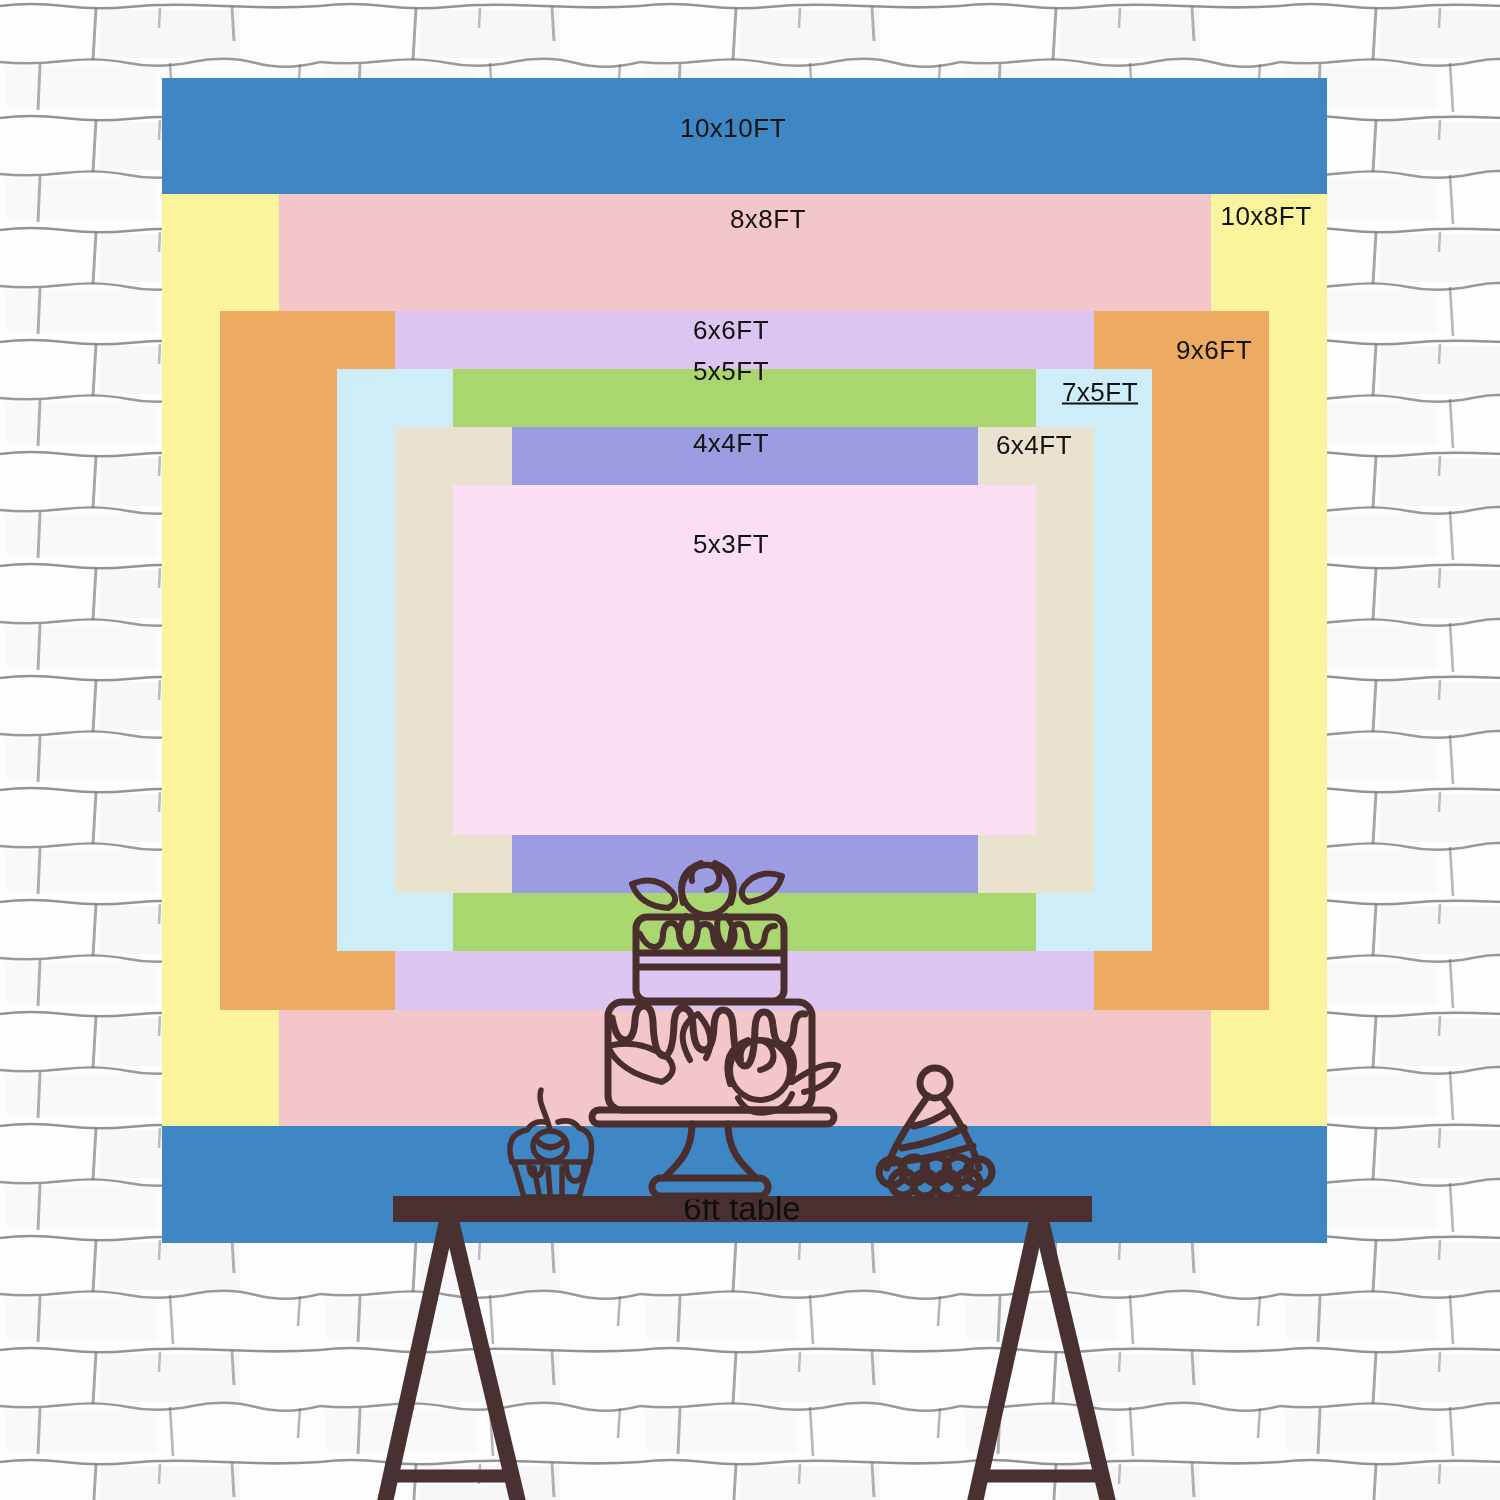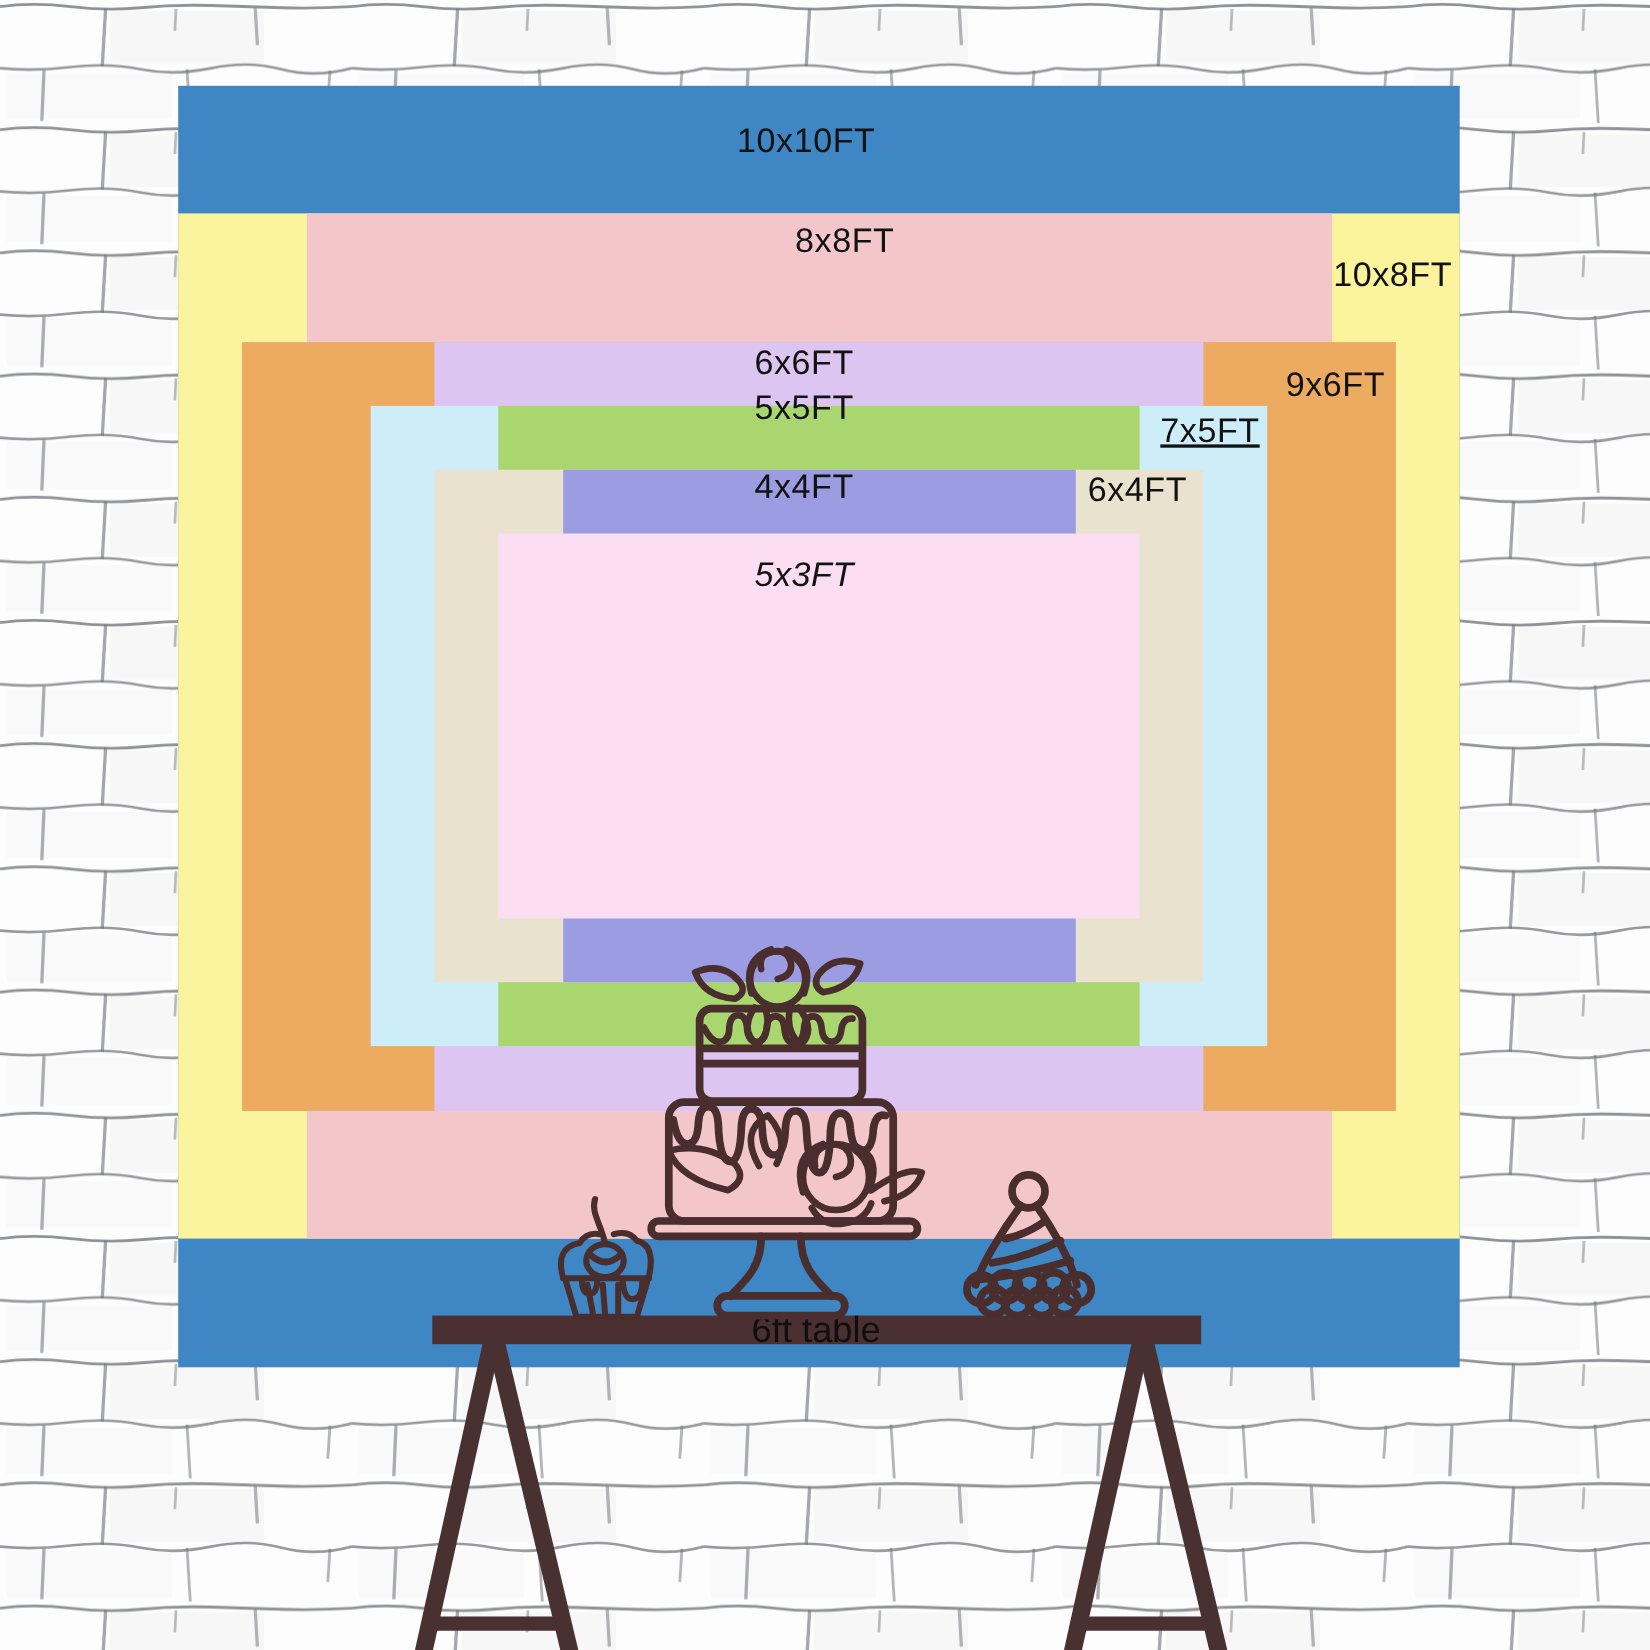--- a/index.html
+++ b/index.html
@@ -5,21 +5,21 @@
   html,body{margin:0;padding:0;background:#fff;}
   #stage{
     position:relative; width:1500px; height:1500px; overflow:hidden;
     font-family:"Liberation Sans", sans-serif;
   }
   #wall-svg{position:absolute; left:0; top:0;}
   #size-stack{position:absolute; left:0; top:0; width:1500px; height:1500px;}
   .size-rect{position:absolute;}
   .size-label{
     position:absolute; transform:translate(-50%,-50%);
-    font-size:31px; font-weight:500; color:#121212; white-space:nowrap;
+    font-size:26px; font-weight:500; color:#121212; white-space:nowrap;
     letter-spacing:.5px;
   }
   #deco-svg{position:absolute; left:0; top:0;}
   .line{fill:none; stroke:#4a2e2e; stroke-linecap:round; stroke-linejoin:round;}
   .w7{stroke-width:7;} .w5{stroke-width:5.5;} .w6{stroke-width:6;}
   .leg{stroke:#4a3131; stroke-width:16; fill:none;}
   .bar-text{
     font-family:"Liberation Sans", sans-serif; font-size:33px; font-weight:500;
     fill:#0f0f0f;
   }
@@ -53,29 +53,29 @@
       <div class="size-rect" style="left: 162px; top: 194px; width: 1165px; height: 932px; background: rgb(251, 244, 156);"></div>
       <div class="size-rect" style="left: 278.5px; top: 194px; width: 932px; height: 932px; background: rgb(243, 198, 201);"></div>
       <div class="size-rect" style="left: 220.25px; top: 310.5px; width: 1048.5px; height: 699px; background: rgb(237, 171, 98);"></div>
       <div class="size-rect" style="left: 395px; top: 310.5px; width: 699px; height: 699px; background: rgb(220, 197, 240);"></div>
       <div class="size-rect" style="left: 336.75px; top: 368.75px; width: 815.5px; height: 582.5px; background: rgb(205, 238, 248);"></div>
       <div class="size-rect" style="left: 453.25px; top: 368.75px; width: 582.5px; height: 582.5px; background: rgb(169, 214, 110);"></div>
       <div class="size-rect" style="left: 395px; top: 427px; width: 699px; height: 466px; background: rgb(233, 226, 207);"></div>
       <div class="size-rect" style="left: 511.5px; top: 427px; width: 466px; height: 466px; background: rgb(155, 156, 225);"></div>
       <div class="size-rect" style="left: 453.25px; top: 485.25px; width: 582.5px; height: 349.5px; background: rgb(251, 222, 241);"></div>
       <span class="size-label" style="left: 733px; top: 128px;">10x10FT</span>
-      <span class="size-label" style="left: 1266px; top: 216px; margin-top: 34px;">10x8FT</span>
+      <span class="size-label" style="left: 1266px; top: 216px;">10x8FT</span>
       <span class="size-label" style="left: 768px; top: 219px;">8x8FT</span>
       <span class="size-label" style="left: 1214px; top: 350px;">9x6FT</span>
       <span class="size-label" style="left: 731px; top: 330px;">6x6FT</span>
       <span class="size-label" style="left: 1100px; top: 392px; text-decoration: underline;">7x5FT</span>
       <span class="size-label" style="left: 731px; top: 371px;">5x5FT</span>
       <span class="size-label" style="left: 1034px; top: 445px;">6x4FT</span>
       <span class="size-label" style="left: 731px; top: 443px; text-align: right;">4x4FT</span>
-      <span class="size-label" style="left: 731px; top: 523px; font-style: italic;">5x3FT</span>
+      <span class="size-label" style="left: 731px; top: 544px;">5x3FT</span>
     </div>
 
   <svg id="deco-svg" width="1500" height="1500" viewBox="0 0 1500 1500">
 
     <g>
       <path class="leg" d="M449,1212 L385,1502"></path>
       <path class="leg" d="M449,1212 L518,1502"></path>
       <path d="M391,1476 L513,1476" stroke="#4a3131" stroke-width="13" fill="none"></path>
       <path class="leg" d="M1039,1212 L975,1502"></path>
       <path class="leg" d="M1039,1212 L1108,1502"></path>

